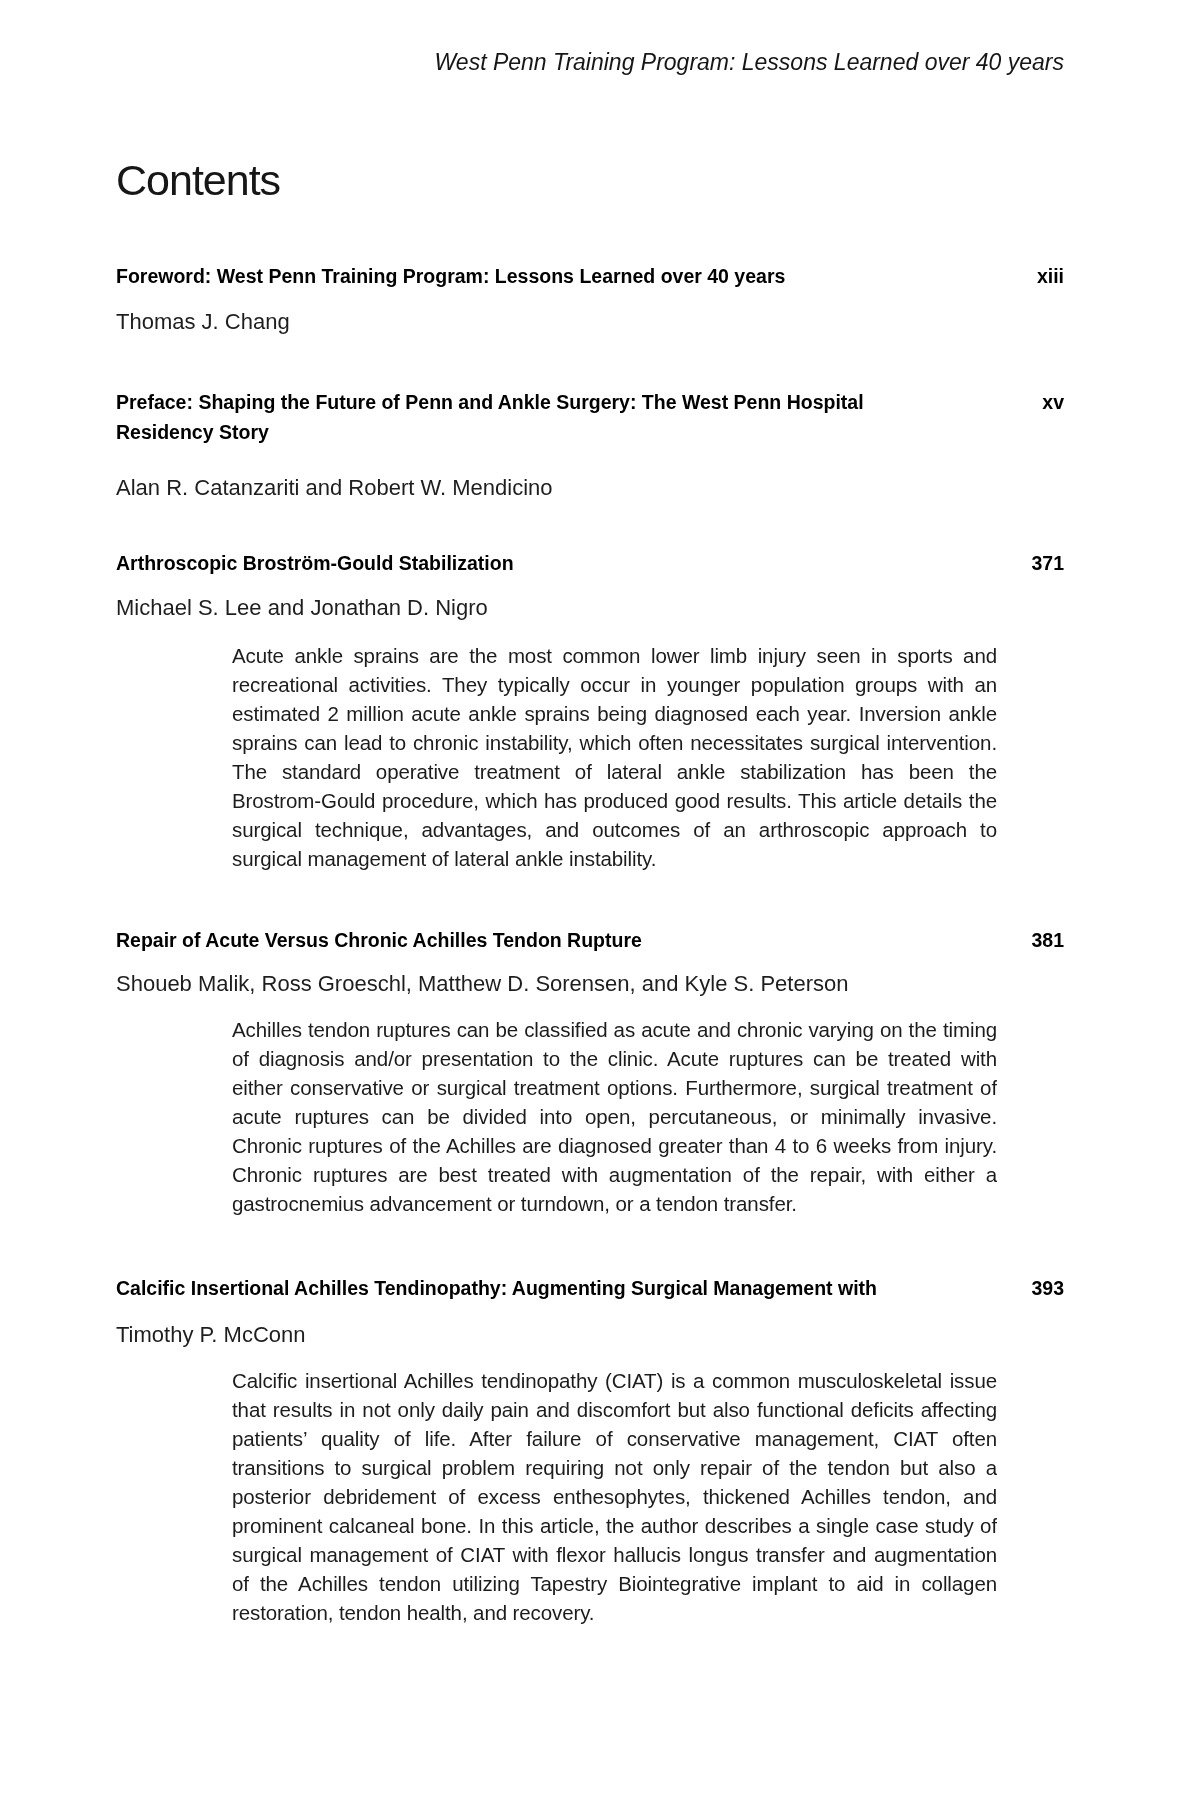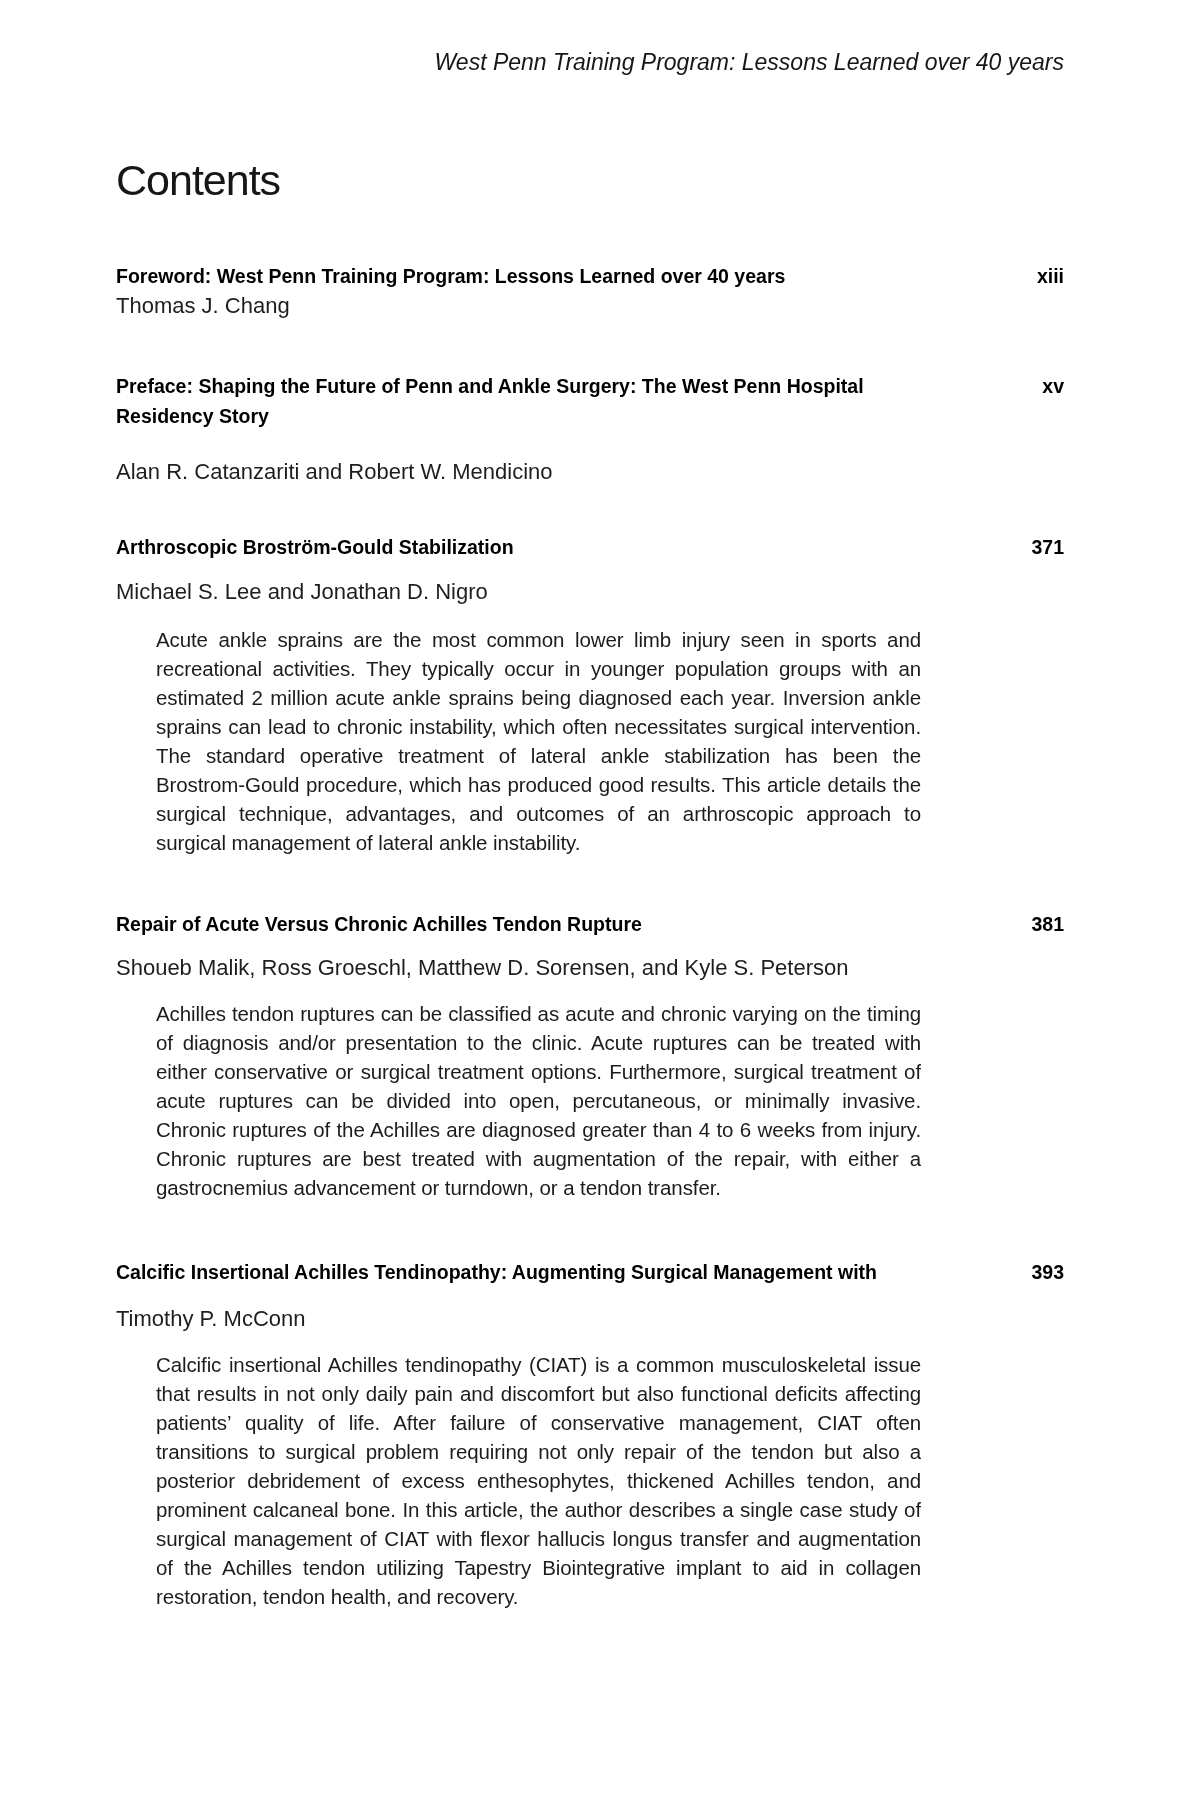--- a/index.html
+++ b/index.html
@@ -59,21 +59,21 @@
     line-height: 30px;
     color: #000000;
   }
   .authors {
     font-size: 22px;
     line-height: 30px;
     font-weight: 400;
     color: #1e1e1e;
   }
   .abstract {
-    margin-left: 40px;
+    margin-left: 116px;
     width: 765px;
     text-align: justify;
     font-size: 20.5px;
     line-height: 29px;
     letter-spacing: -0.1px;
     color: #1c1c1c;
     overflow: hidden;
   }
 </style>
 </head>
@@ -86,21 +86,21 @@
 
     <h1 class="contents-title">Contents</h1>
 
     <section class="toc-entry" style="margin-top:57px">
       <div class="entry-head">
         <div class="entry-title">
           <div class="title-line">Foreword: West Penn Training Program: Lessons Learned over 40 years</div>
         </div>
         <div class="entry-page">xiii</div>
       </div>
-      <div class="authors" style="margin-top:0">Thomas J. Chang</div>
+      <div class="authors" style="margin-top:16px">Thomas J. Chang</div>
     </section>
 
     <section class="toc-entry" style="margin-top:50px">
       <div class="entry-head">
         <div class="entry-title">
           <div class="title-line">Preface: Shaping the Future of Penn and Ankle Surgery: The West Penn Hospital</div>
           <div class="title-line">Residency Story</div>
         </div>
         <div class="entry-page">xv</div>
       </div>

